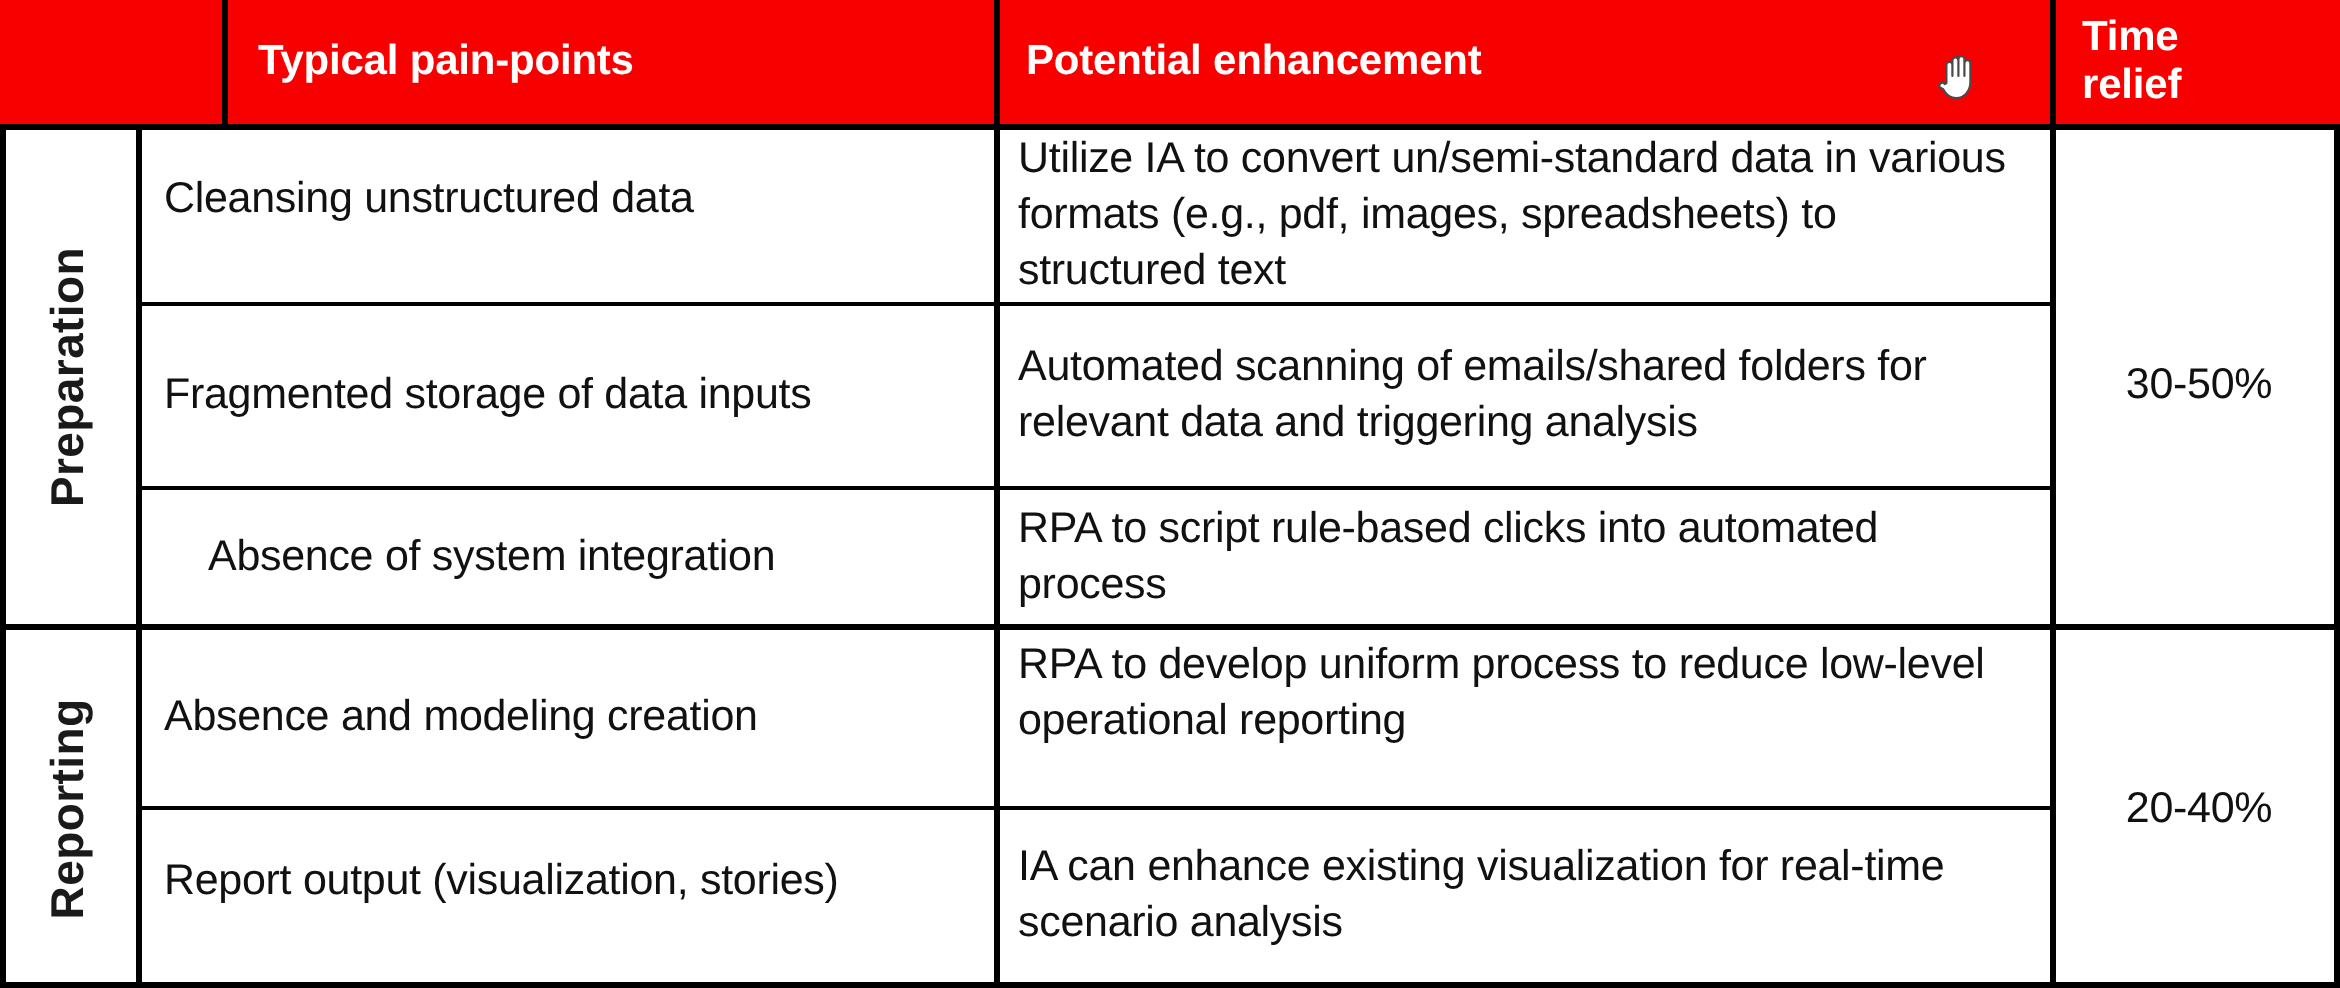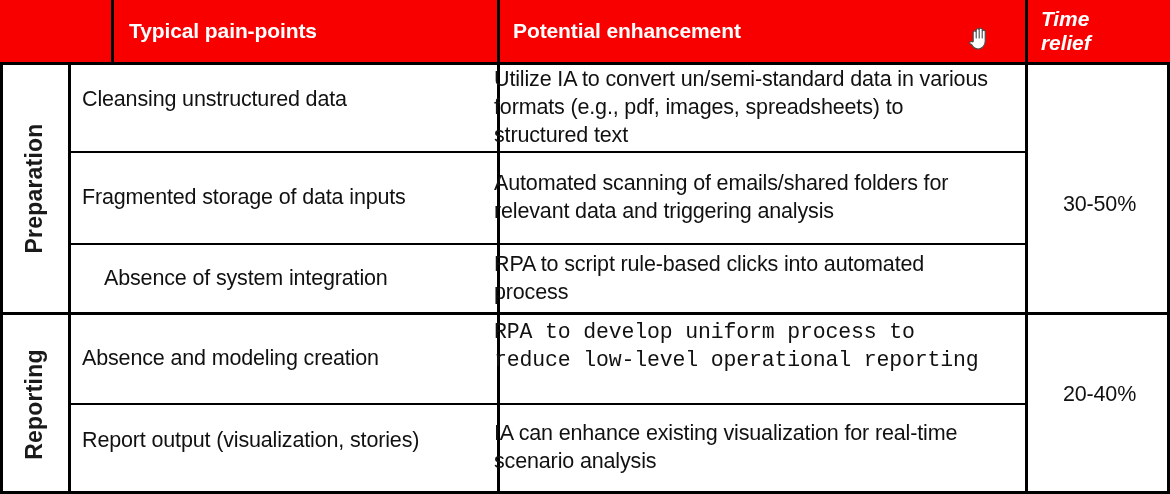--- a/index.html
+++ b/index.html
@@ -43,21 +43,21 @@
     color: #ffffff;
     font-weight: bold;
     font-size: 21px;
     line-height: 1.12;
     letter-spacing: -0.1px;
   }
   .hc-corner   { left: 0px;    width: 68px; }
   .hc-pain     { left: 68px;   width: 429px;  border-left: 3px solid #000000; padding-left: 15px; margin-left: 43px; }
   .hc-enhance  { left: 497px;  width: 528px;  border-left: 3px solid #000000; padding-left: 13px; }
   .hc-time     { left: 1025px; width: 145px;  border-left: 3px solid #000000; padding-left: 13px; }
-  .hc-time .stack { display: block; font-style: italic; }
+  .hc-time .stack { display: block; }
 
   
   .body-area {
     position: absolute;
     left: 0;
     top: 65px;
     width: 1170px;
     height: 429px;
   }
 
@@ -109,21 +109,21 @@
     position: absolute;
     box-sizing: border-box;
     display: flex;
     align-items: center;
     font-size: 21.5px;
     line-height: 1.30;
     color: #111111;
     letter-spacing: -0.15px;
   }
   .cell.pain    { left: 68px;   width: 429px;  padding: 0 10px 0 14px; }
-  .cell.enhance { left: 479px;  width: 528px;  padding: 0 8px 0 15px;  }
+  .cell.enhance { left: 494px;  width: 528px;  padding: 0 8px 0 15px;  }
   .cell.time    { left: 1025px; width: 145px;  padding: 0 10px 0 14px; justify-content: center; }
   .cell .txt { display: block; }
 </style>
 </head>
 <body>
 
 <div class="matrix">
 
   <div class="header-band">
 
@@ -182,44 +182,44 @@
     </div>
     <div class="hrule inner-narrow" style="top:178px;"></div>
 
     <div class="cell pain" style="top:180px; height:67px;padding-left:36px;">
       <span class="txt">Absence of system integration</span>
     </div>
     <div class="cell enhance" style="top:180px; height:67px;">
       <span class="txt">RPA to script rule-based clicks into automated process</span>
     </div>
 
-    <div class="cell time" style="top:16px; height:247px;">
+    <div class="cell time" style="top:4px; height:247px;">
       <span class="txt">30-50%</span>
     </div>
 
     <div class="hrule thick" style="top:247px;"></div>
 
     <div class="section-label" style="top:250px; height:179px;">
       <span>Reporting</span>
     </div>
 
     <div class="cell pain" style="top:250px; height:88px;">
       <span class="txt">Absence and modeling creation</span>
     </div>
-    <div class="cell enhance" style="top:250px; height:63px;font-family:Liberation Mono, monospace;">
+    <div class="cell enhance" style="top:250px; height:63px;">
       <span class="txt">RPA to develop uniform process to reduce low-level operational reporting</span>
     </div>
     <div class="hrule inner-narrow" style="top:338px;"></div>
 
     <div class="cell pain" style="top:340px; height:71px;">
       <span class="txt">Report output (visualization, stories)</span>
     </div>
     <div class="cell enhance" style="top:340px; height:85px;">
       <span class="txt">IA can enhance existing visualization for real-time scenario analysis</span>
     </div>
 
-    <div class="cell time" style="top:240px; height:179px;">
+    <div class="cell time" style="top:250px; height:179px;">
       <span class="txt">20-40%</span>
     </div>
 
     <div class="hrule thick" style="top:426px;"></div>
   </div>
 </div>
 
 </body></html>

